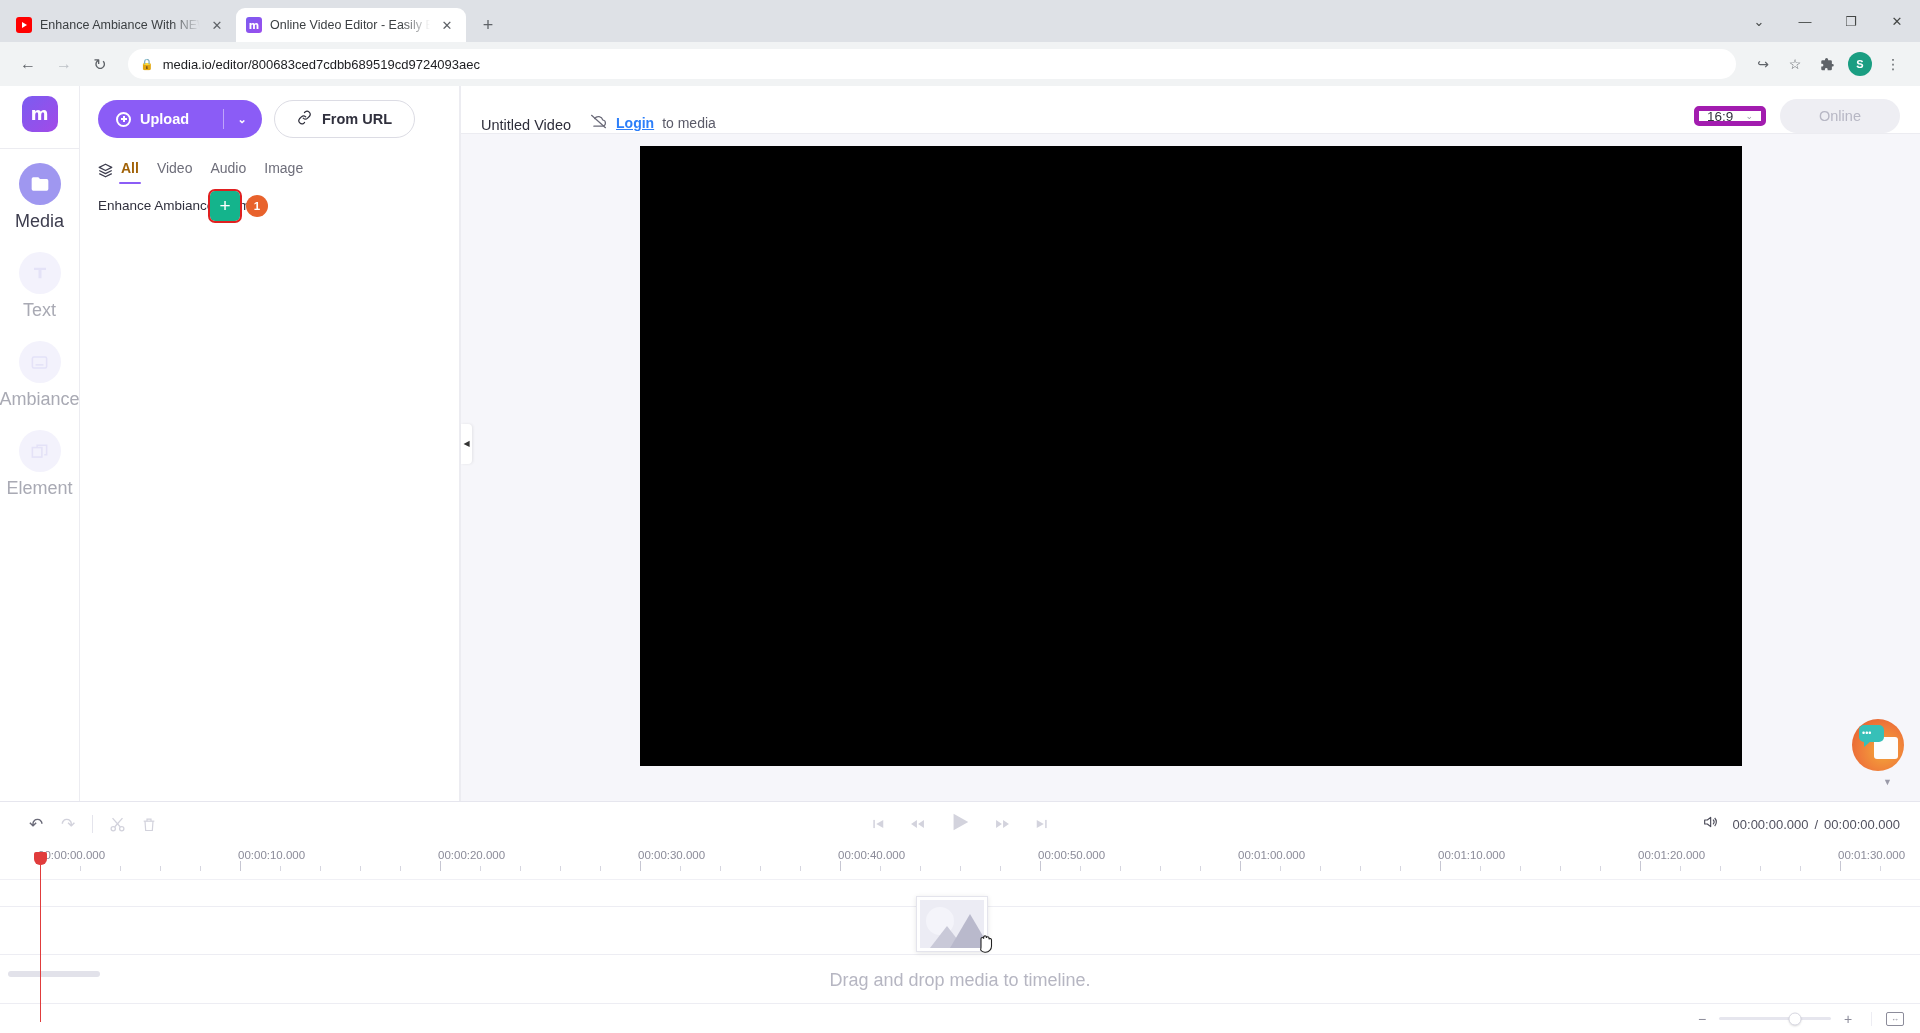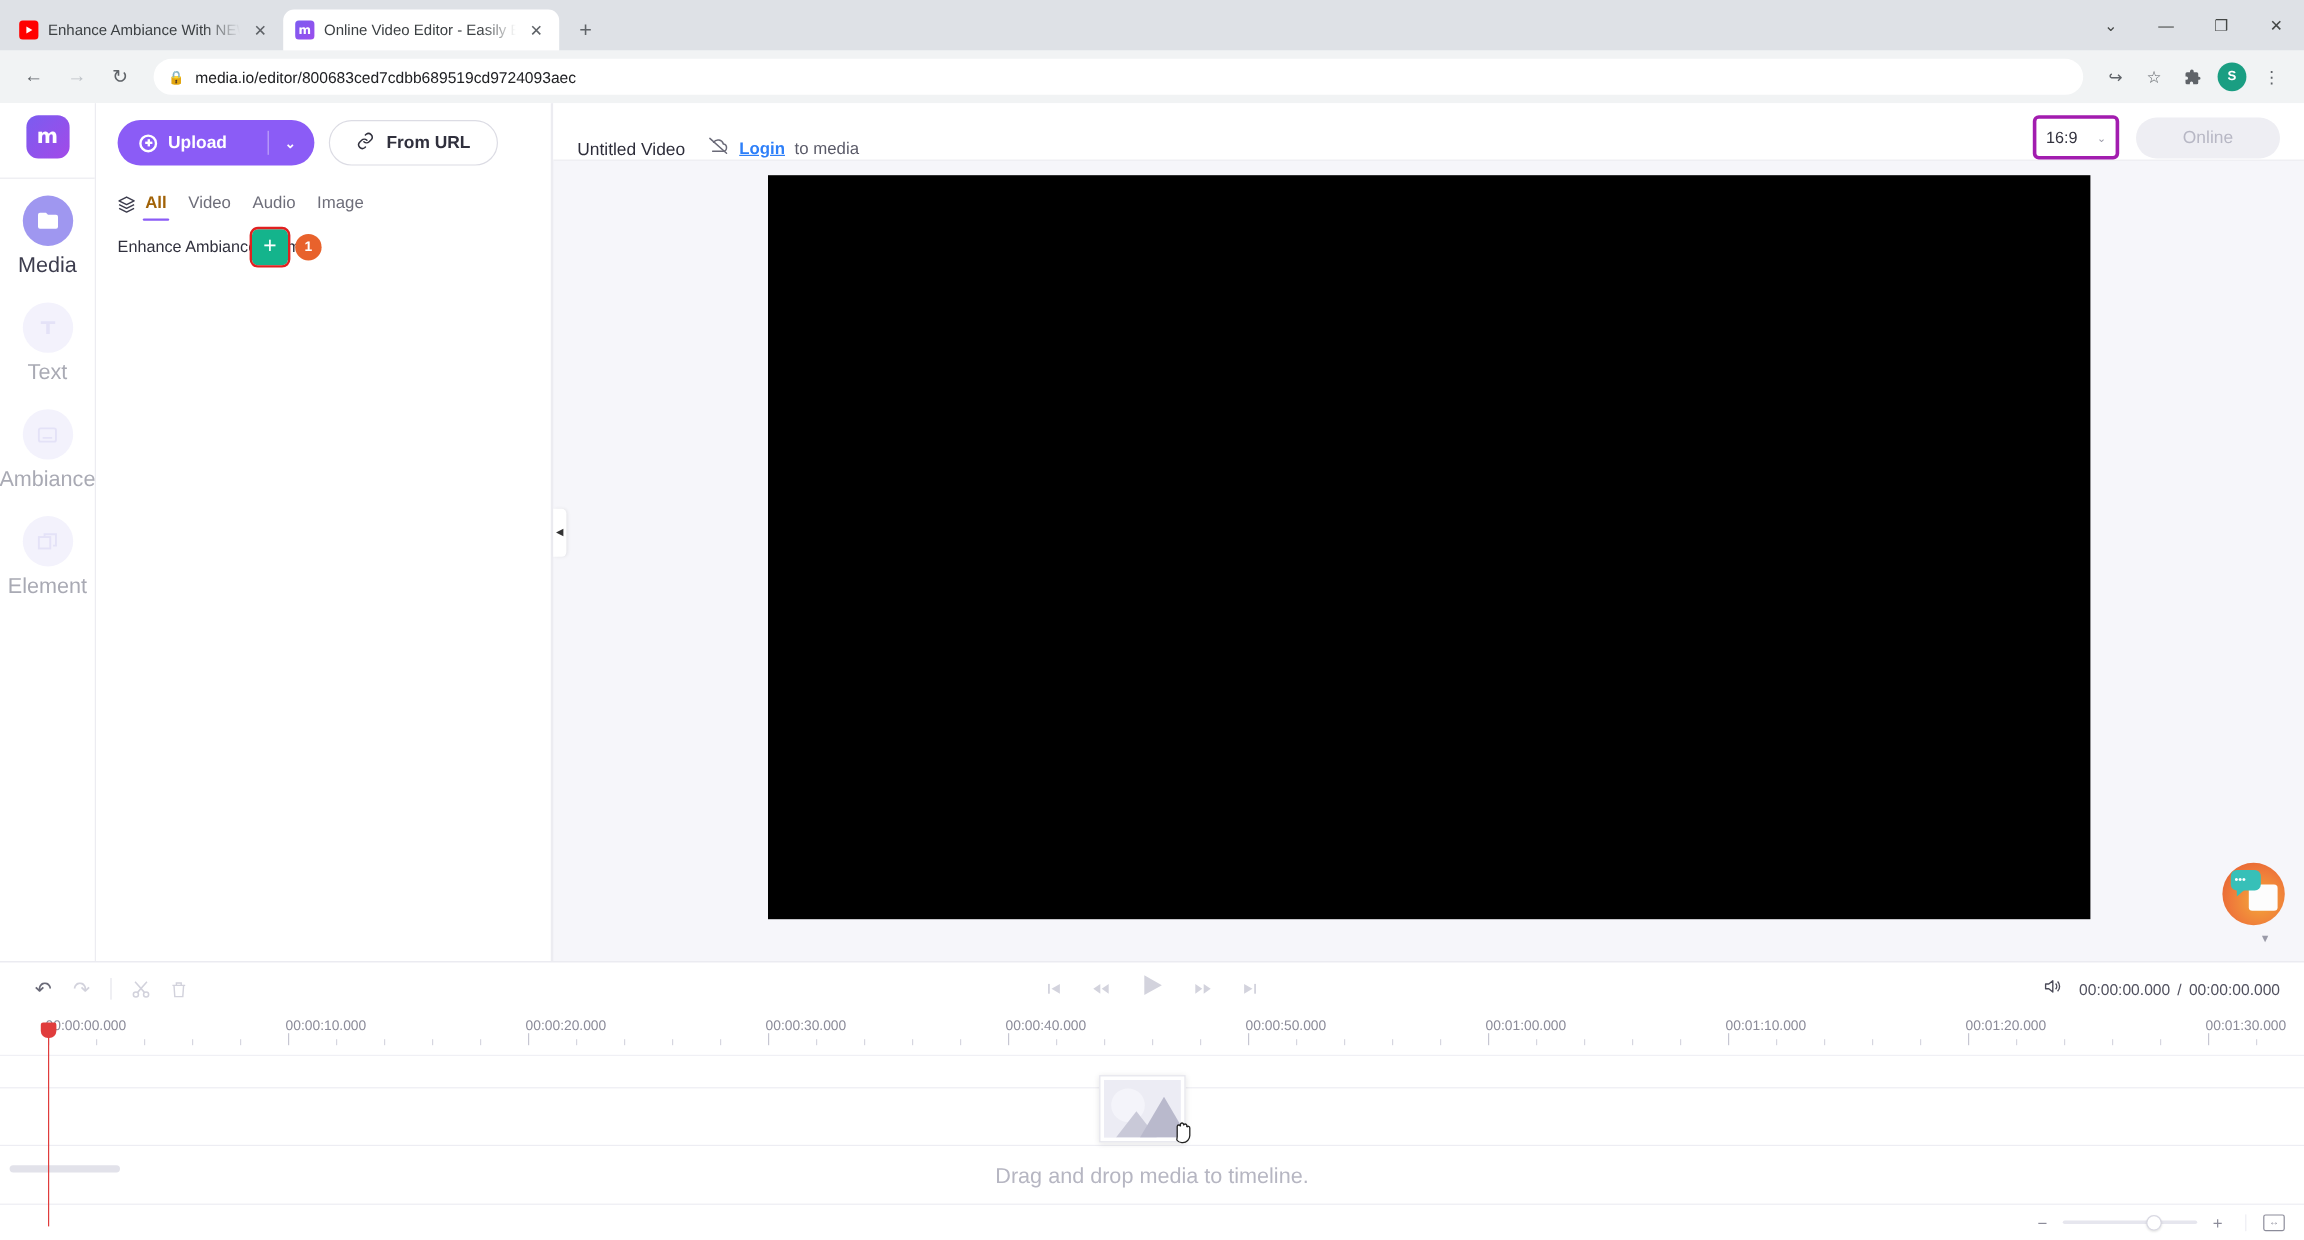--- a/index.html
+++ b/index.html
@@ -330,22 +330,22 @@
     gap: 18px;
   }
   .proj-title { font-size: 14.5px; color: #2d2d3a; }
   .save-hint {
     display: flex; align-items: center; gap: 8px;
     font-size: 14px; color: #5a5a68;
   }
   .save-hint a { color: #2d7ff9; text-decoration: underline; font-weight: bold; }
   .topbar-right { margin-left: auto; display: flex; align-items: center; gap: 14px; }
   .ratio-select {
-    width: 72px; height: 37px;
-    border: 3px solid #a21caf; border-radius: 5px;
+    width: 72px; height: 20px;
+    border: 5px solid #a21caf; border-radius: 5px;
     display: flex; align-items: center; justify-content: space-between;
     padding: 0 8px; font-size: 13.5px; color: #33333f;
   }
   .ratio-select .cv { font-size: 9px; color: #9a9aa8; }
   .btn-export {
     width: 120px; height: 34px;
     background: #eeeef3; color: #b7b7c4;
     border-radius: 17px;
     display: flex; align-items: center; justify-content: center;
     font-size: 14.5px;

